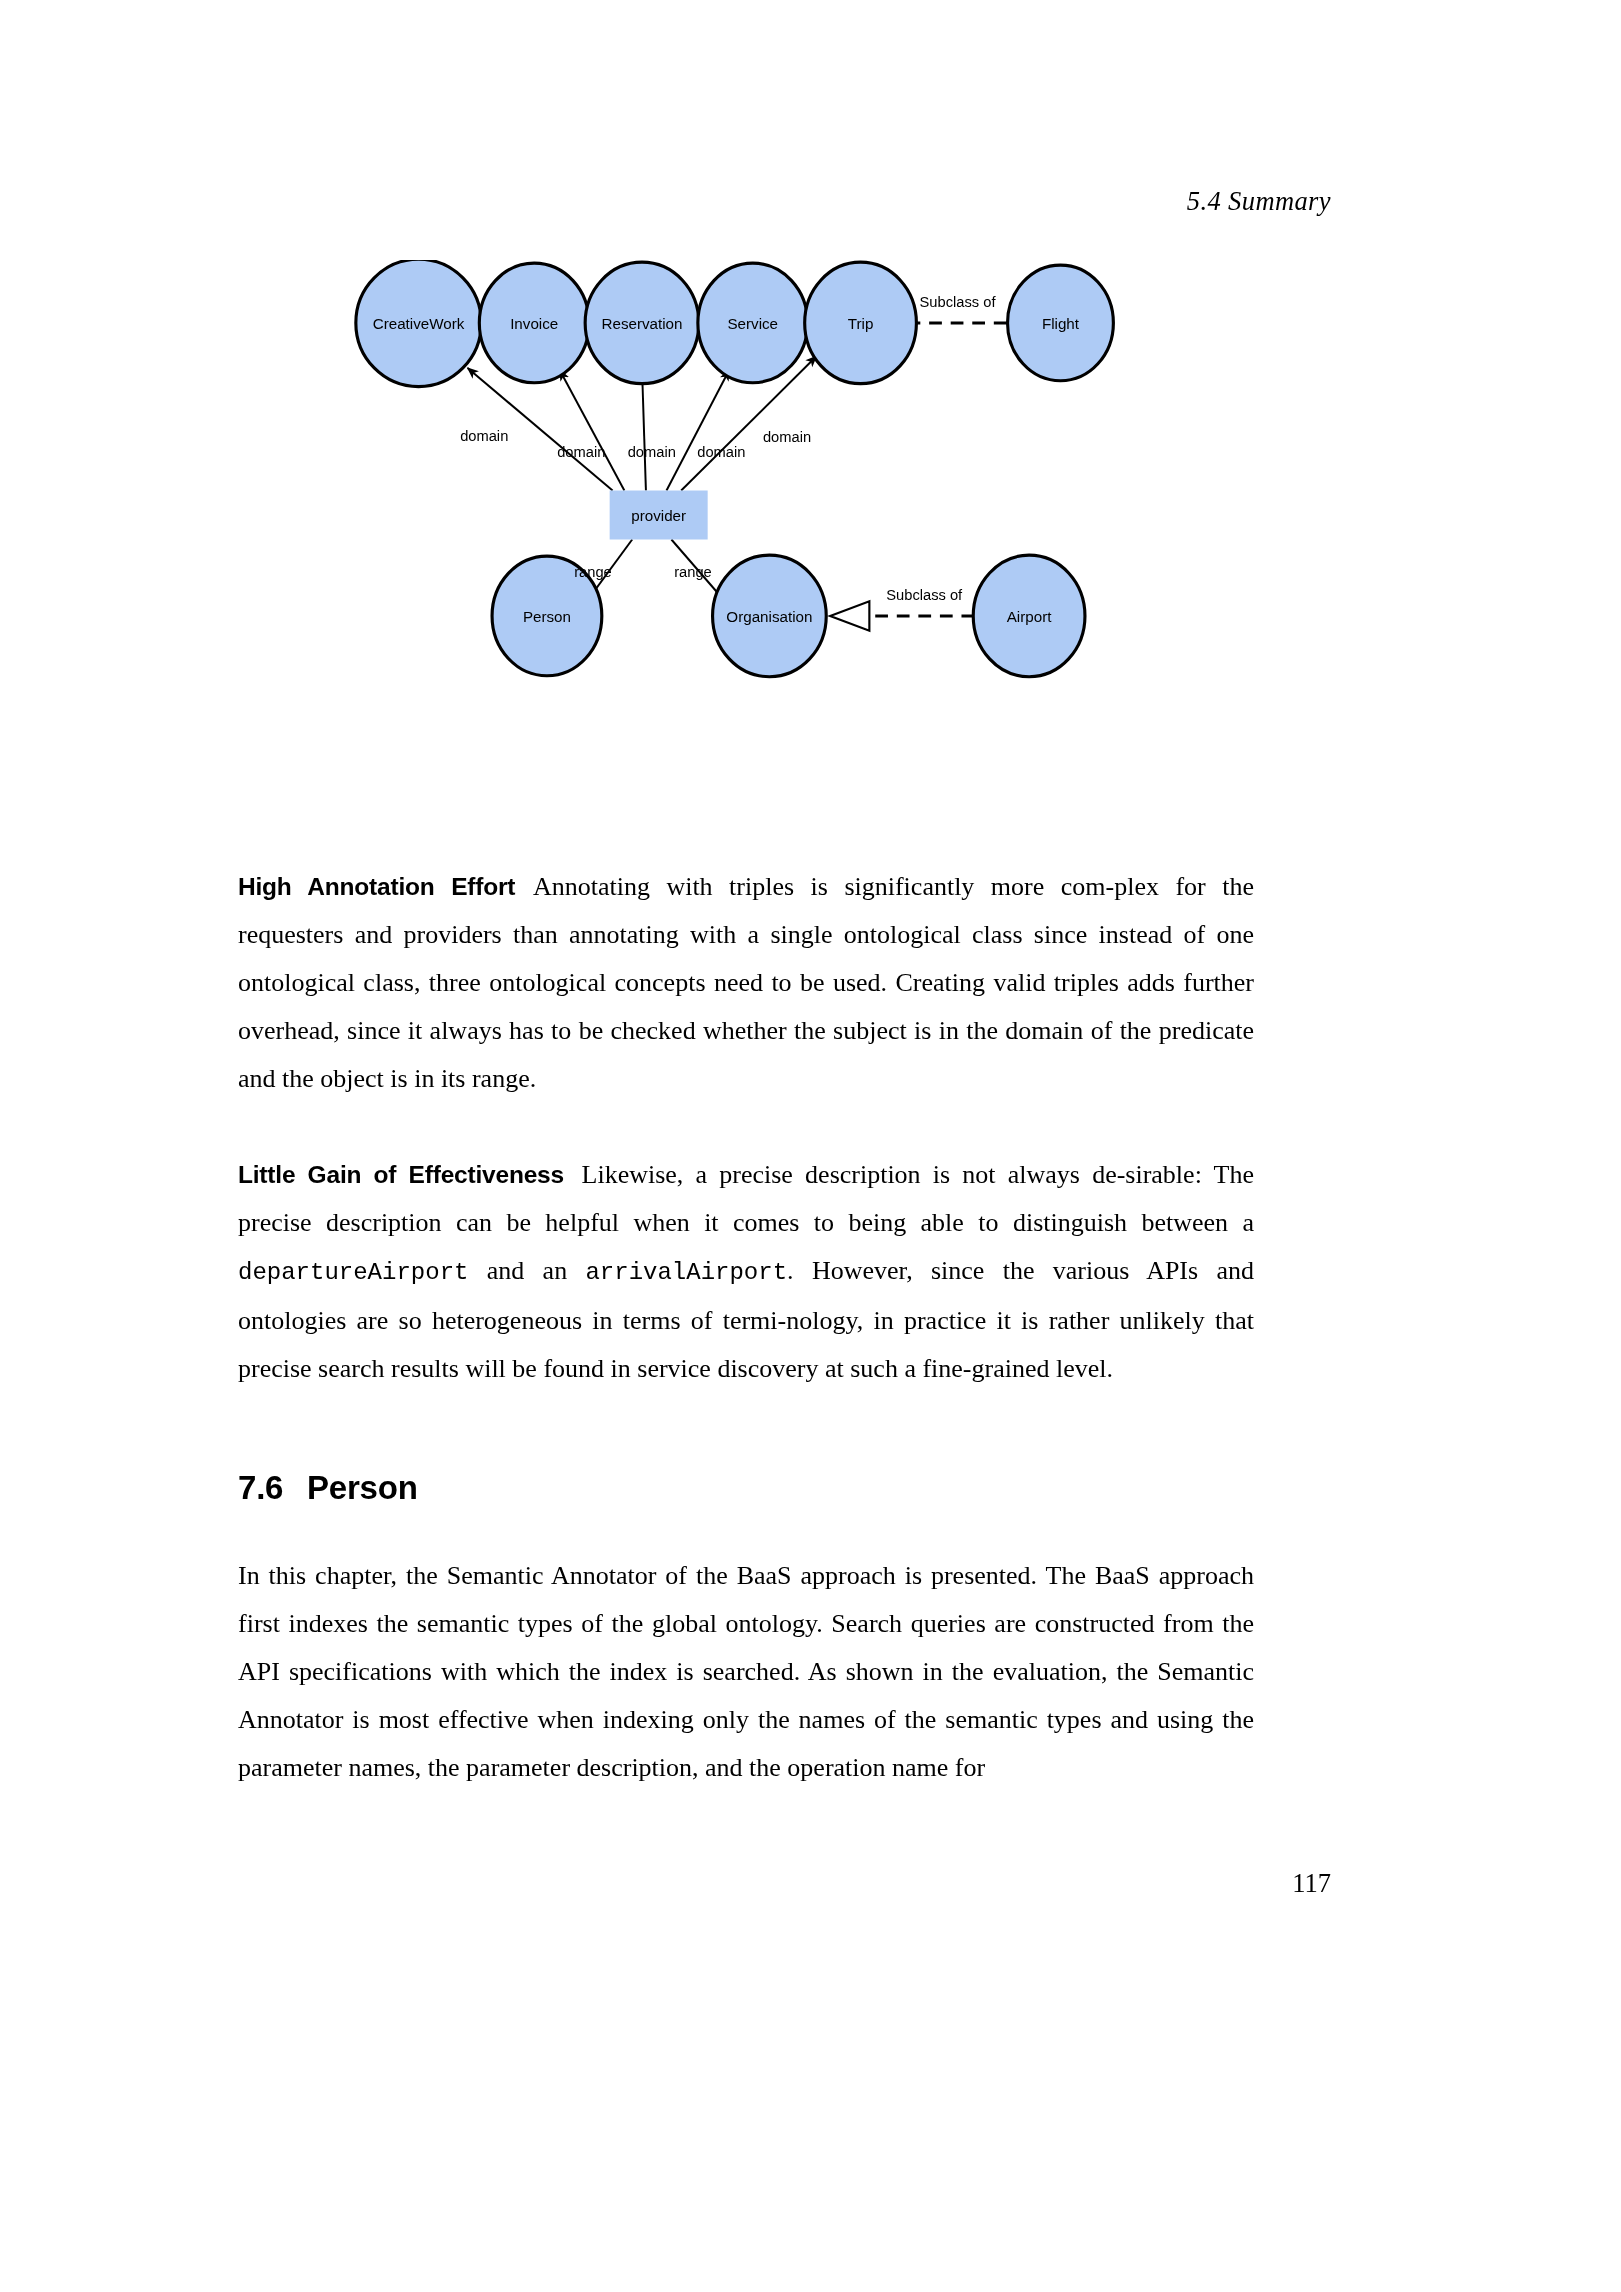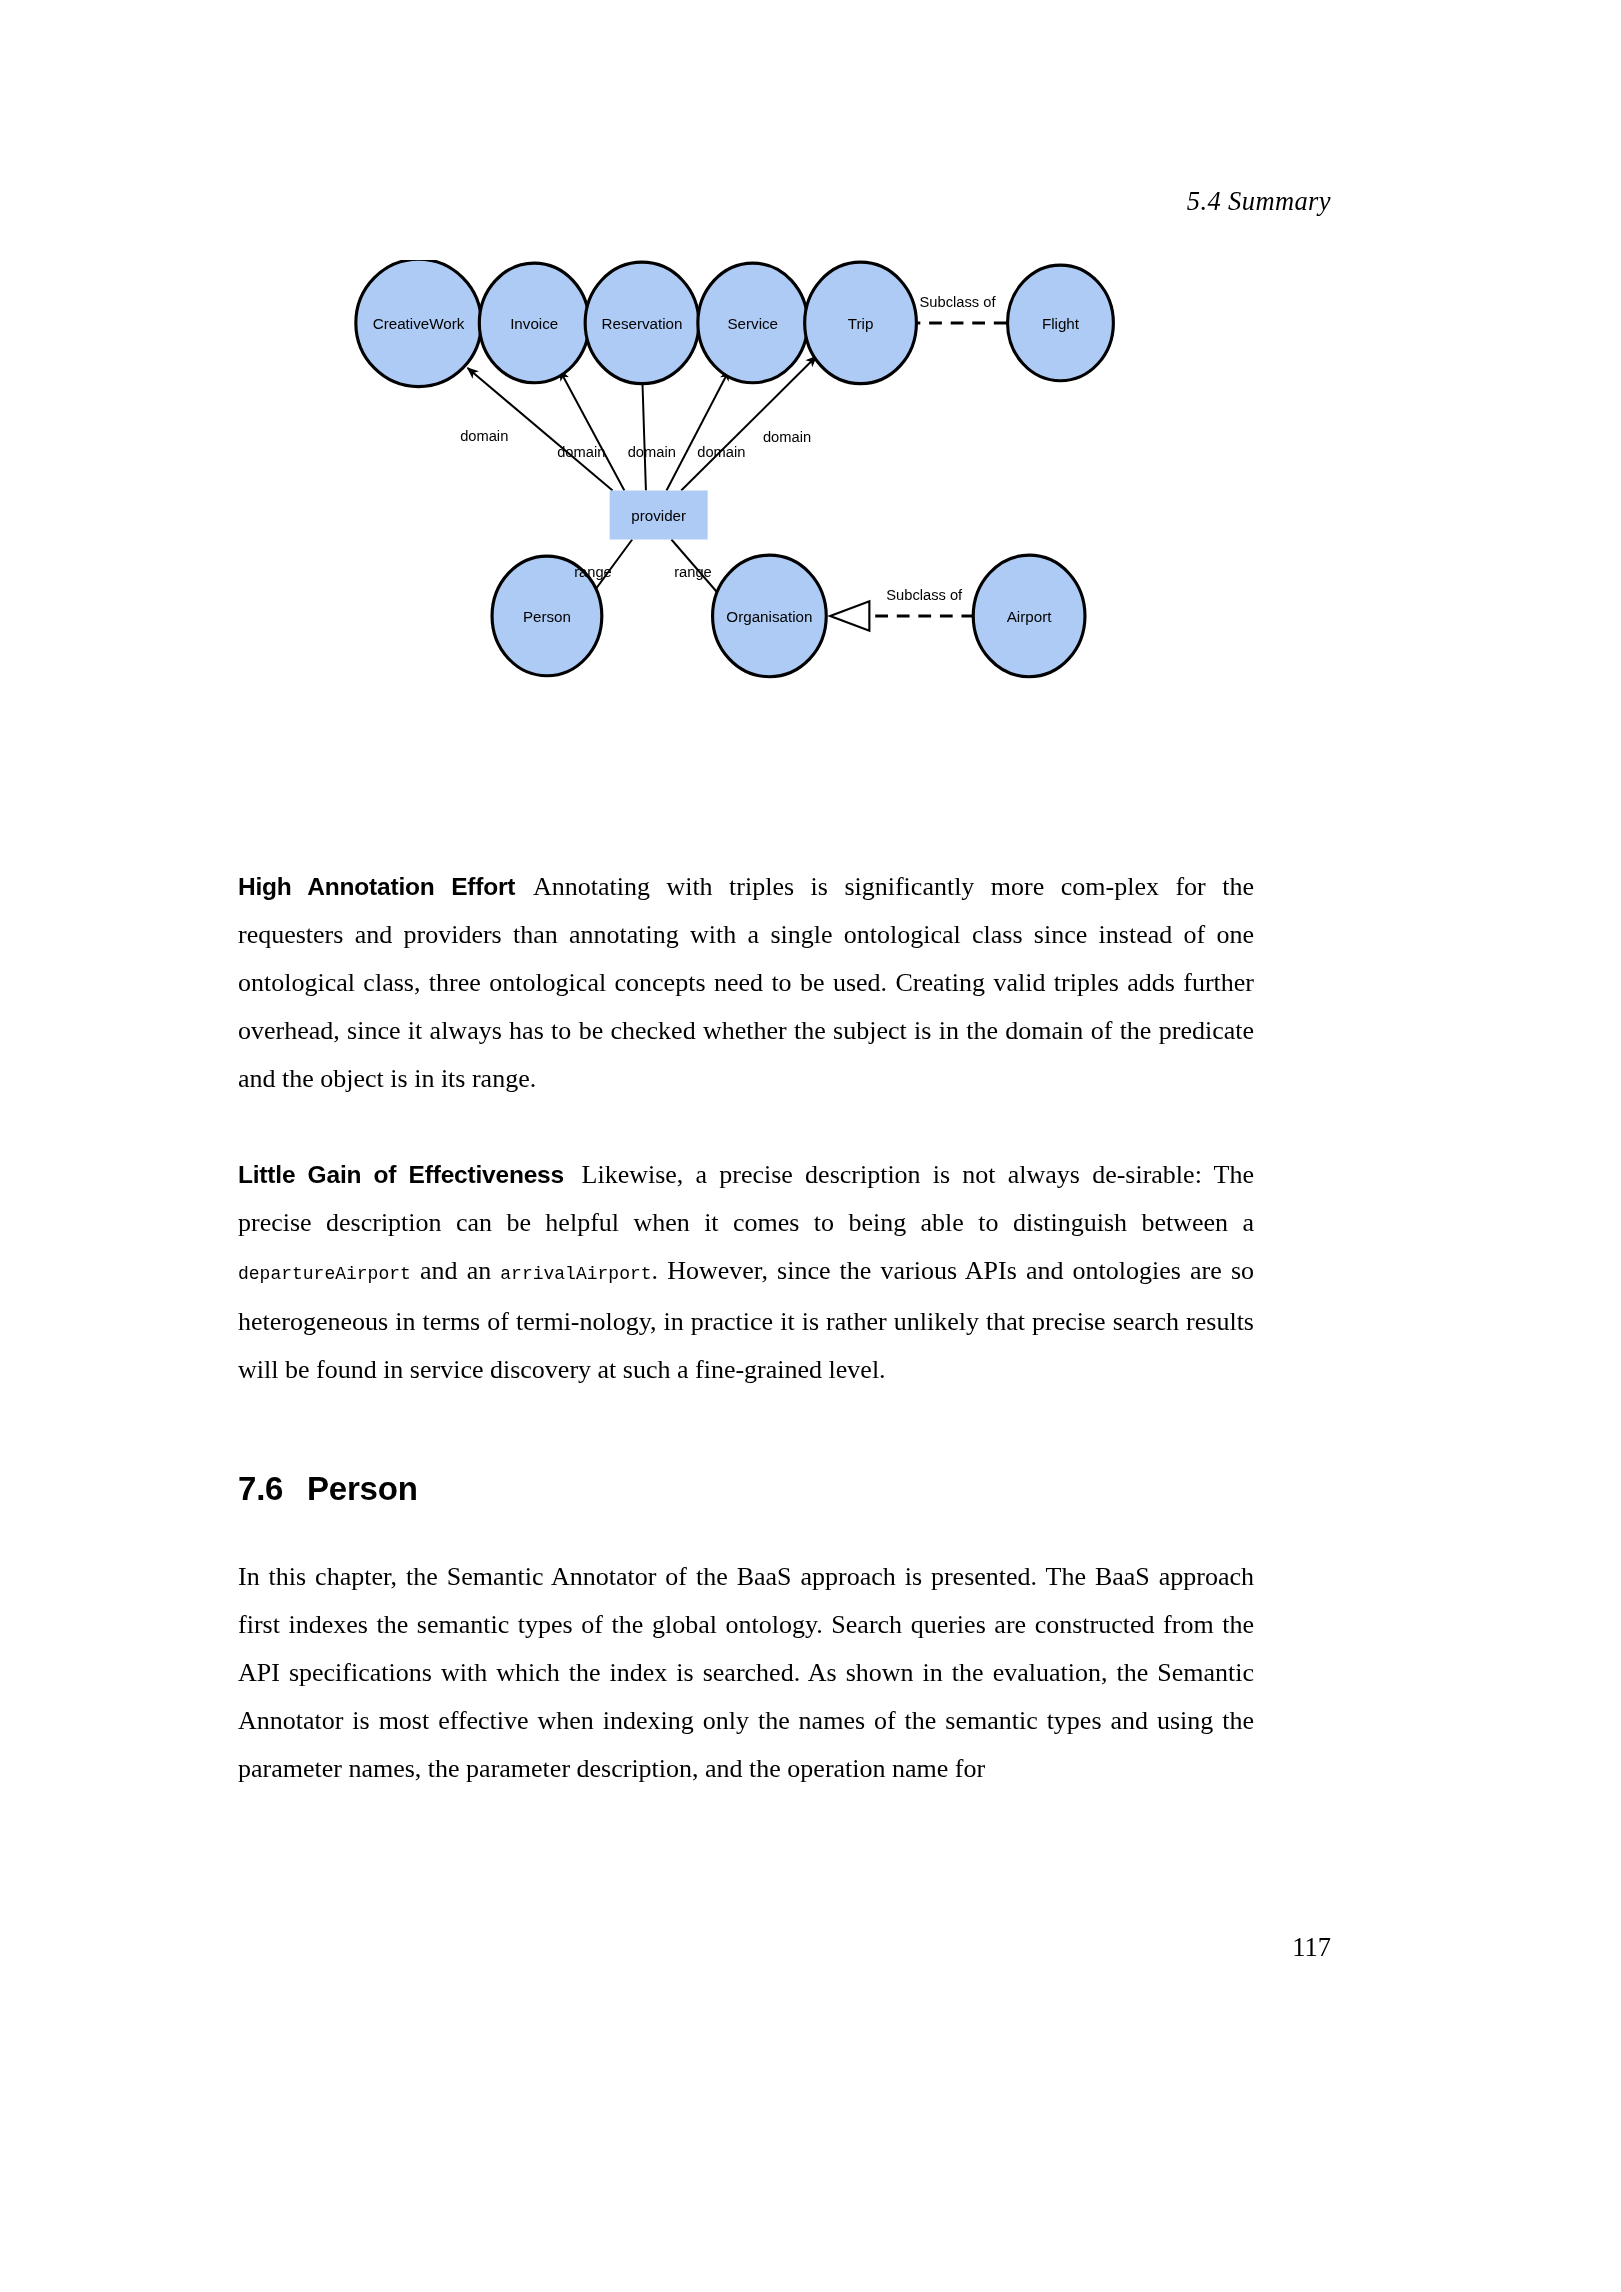--- a/index.html
+++ b/index.html
@@ -119,40 +119,40 @@
   }
   .lead-in {
     font-family: "Liberation Sans", sans-serif;
     font-weight: bold;
     font-size: 24.5px;
     letter-spacing: -0.2px;
   }
   .lead-gap { display: inline-block; width: 17.6px; }
   .mono {
     font-family: "Liberation Mono", monospace;
-    font-size: 18px;
+    font-size: 24px;
   }
 
   h2.section-head {
     margin: 0;
     font-family: "Liberation Sans", sans-serif;
     font-weight: bold;
     font-size: 33px;
     letter-spacing: -0.2px;
   }
   .section-num { display: inline-block; min-width: 69px; }
 
   .spacer-before-head { height: 76px; }
   .spacer-after-head  { height: 45px; }
 
   
   .folio {
     position: absolute;
     right: 230px;
-    top: 1932px;
+    top: 1868px;
     font-family: "Liberation Serif", serif;
     font-size: 26.5px;
   }
 </style>
 </head>
 <body>
 
 <div class="page">
 
   <div class="running-head">5.4  Summary</div>

